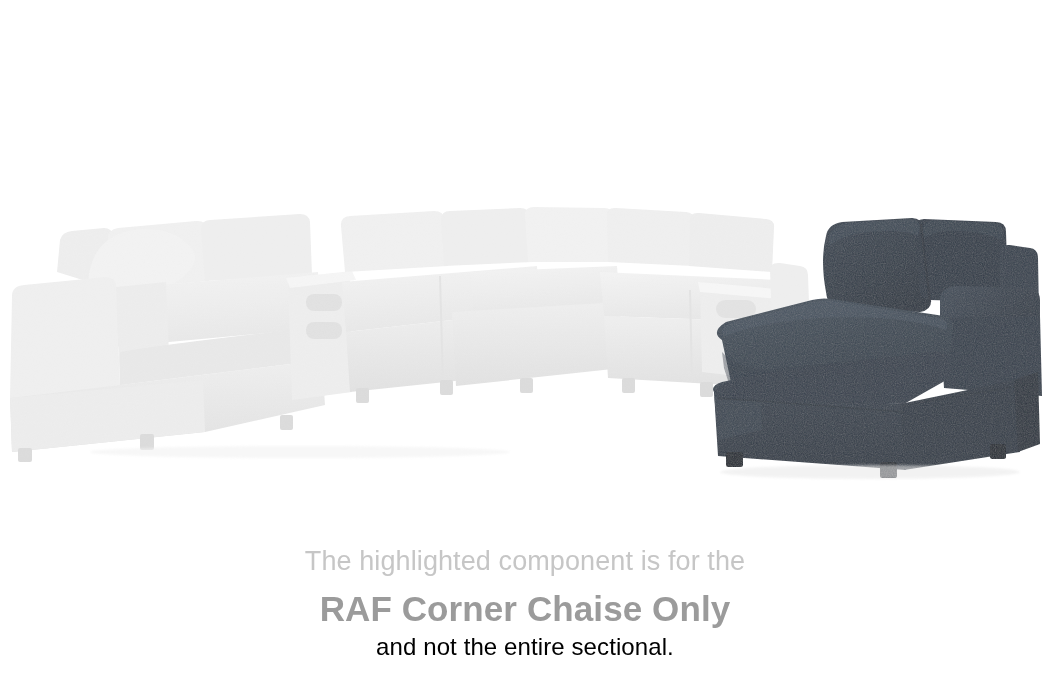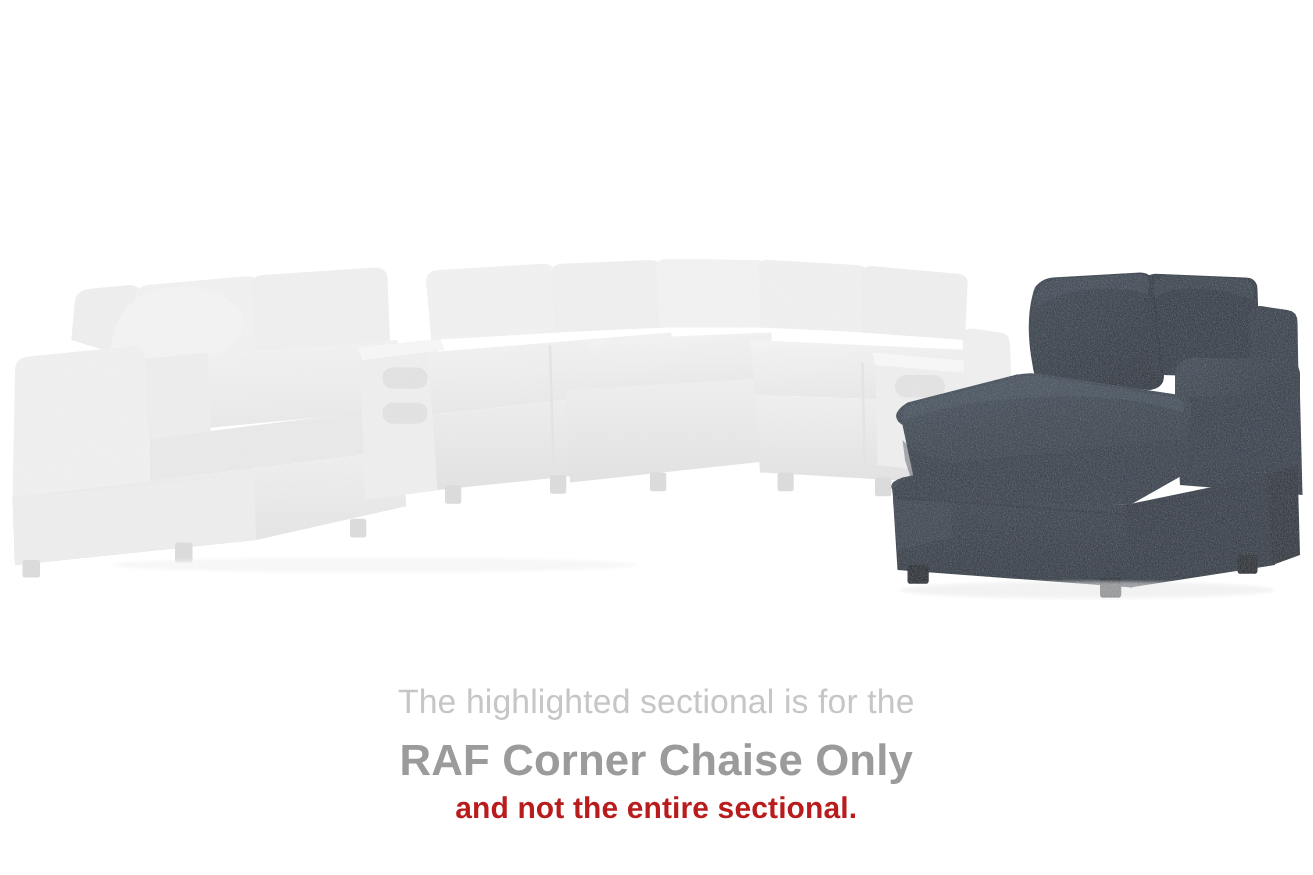--- a/index.html
+++ b/index.html
@@ -42,22 +42,22 @@
   }
   .cap-line-2 {
     font-size: 35px;
     font-weight: 700;
     color: #9b9b9b;
     letter-spacing: 0.1px;
     margin: 16px 0 9px 0;
   }
   .cap-line-3 {
     font-size: 24px;
-    font-weight: 700;
-    color: #b91c1c;
+    font-weight: 400;
+    color: #000000;
     letter-spacing: 0.1px;
     margin: 0;
   }
 </style>
 </head>
 <body>
 
 <div id="stage">
 
   <svg id="product-figure" viewBox="0 0 1050 700" aria-label="Modular sectional sofa with the right-arm-facing corner chaise highlighted in navy while the remaining modules are ghosted in light gray">
@@ -223,18 +223,18 @@
       <rect x="726" y="452" width="17" height="15" rx="2.5" fill="#222932"></rect>
       <rect x="880" y="462" width="17" height="16" rx="2.5" fill="#222932"></rect>
       <rect x="990" y="444" width="16" height="15" rx="2.5" fill="#232a33"></rect>
     </g>
 
     <ellipse cx="870" cy="472" rx="150" ry="7" fill="#e9e9e9" opacity="0.55" filter="url(#softBlur)"></ellipse>
     <ellipse cx="300" cy="452" rx="210" ry="6" fill="#f2f2f2" opacity="0.6" filter="url(#softBlur)"></ellipse>
   </svg>
 
   <div id="caption-block">
-    <div class="cap-line-1">The highlighted sectional is for the</div>
+    <div class="cap-line-1">The highlighted component is for the</div>
     <div class="cap-line-2">RAF Corner Chaise Only</div>
     <div class="cap-line-3">and not the entire sectional.</div>
   </div>
 
 </div>
 
 </body></html>

